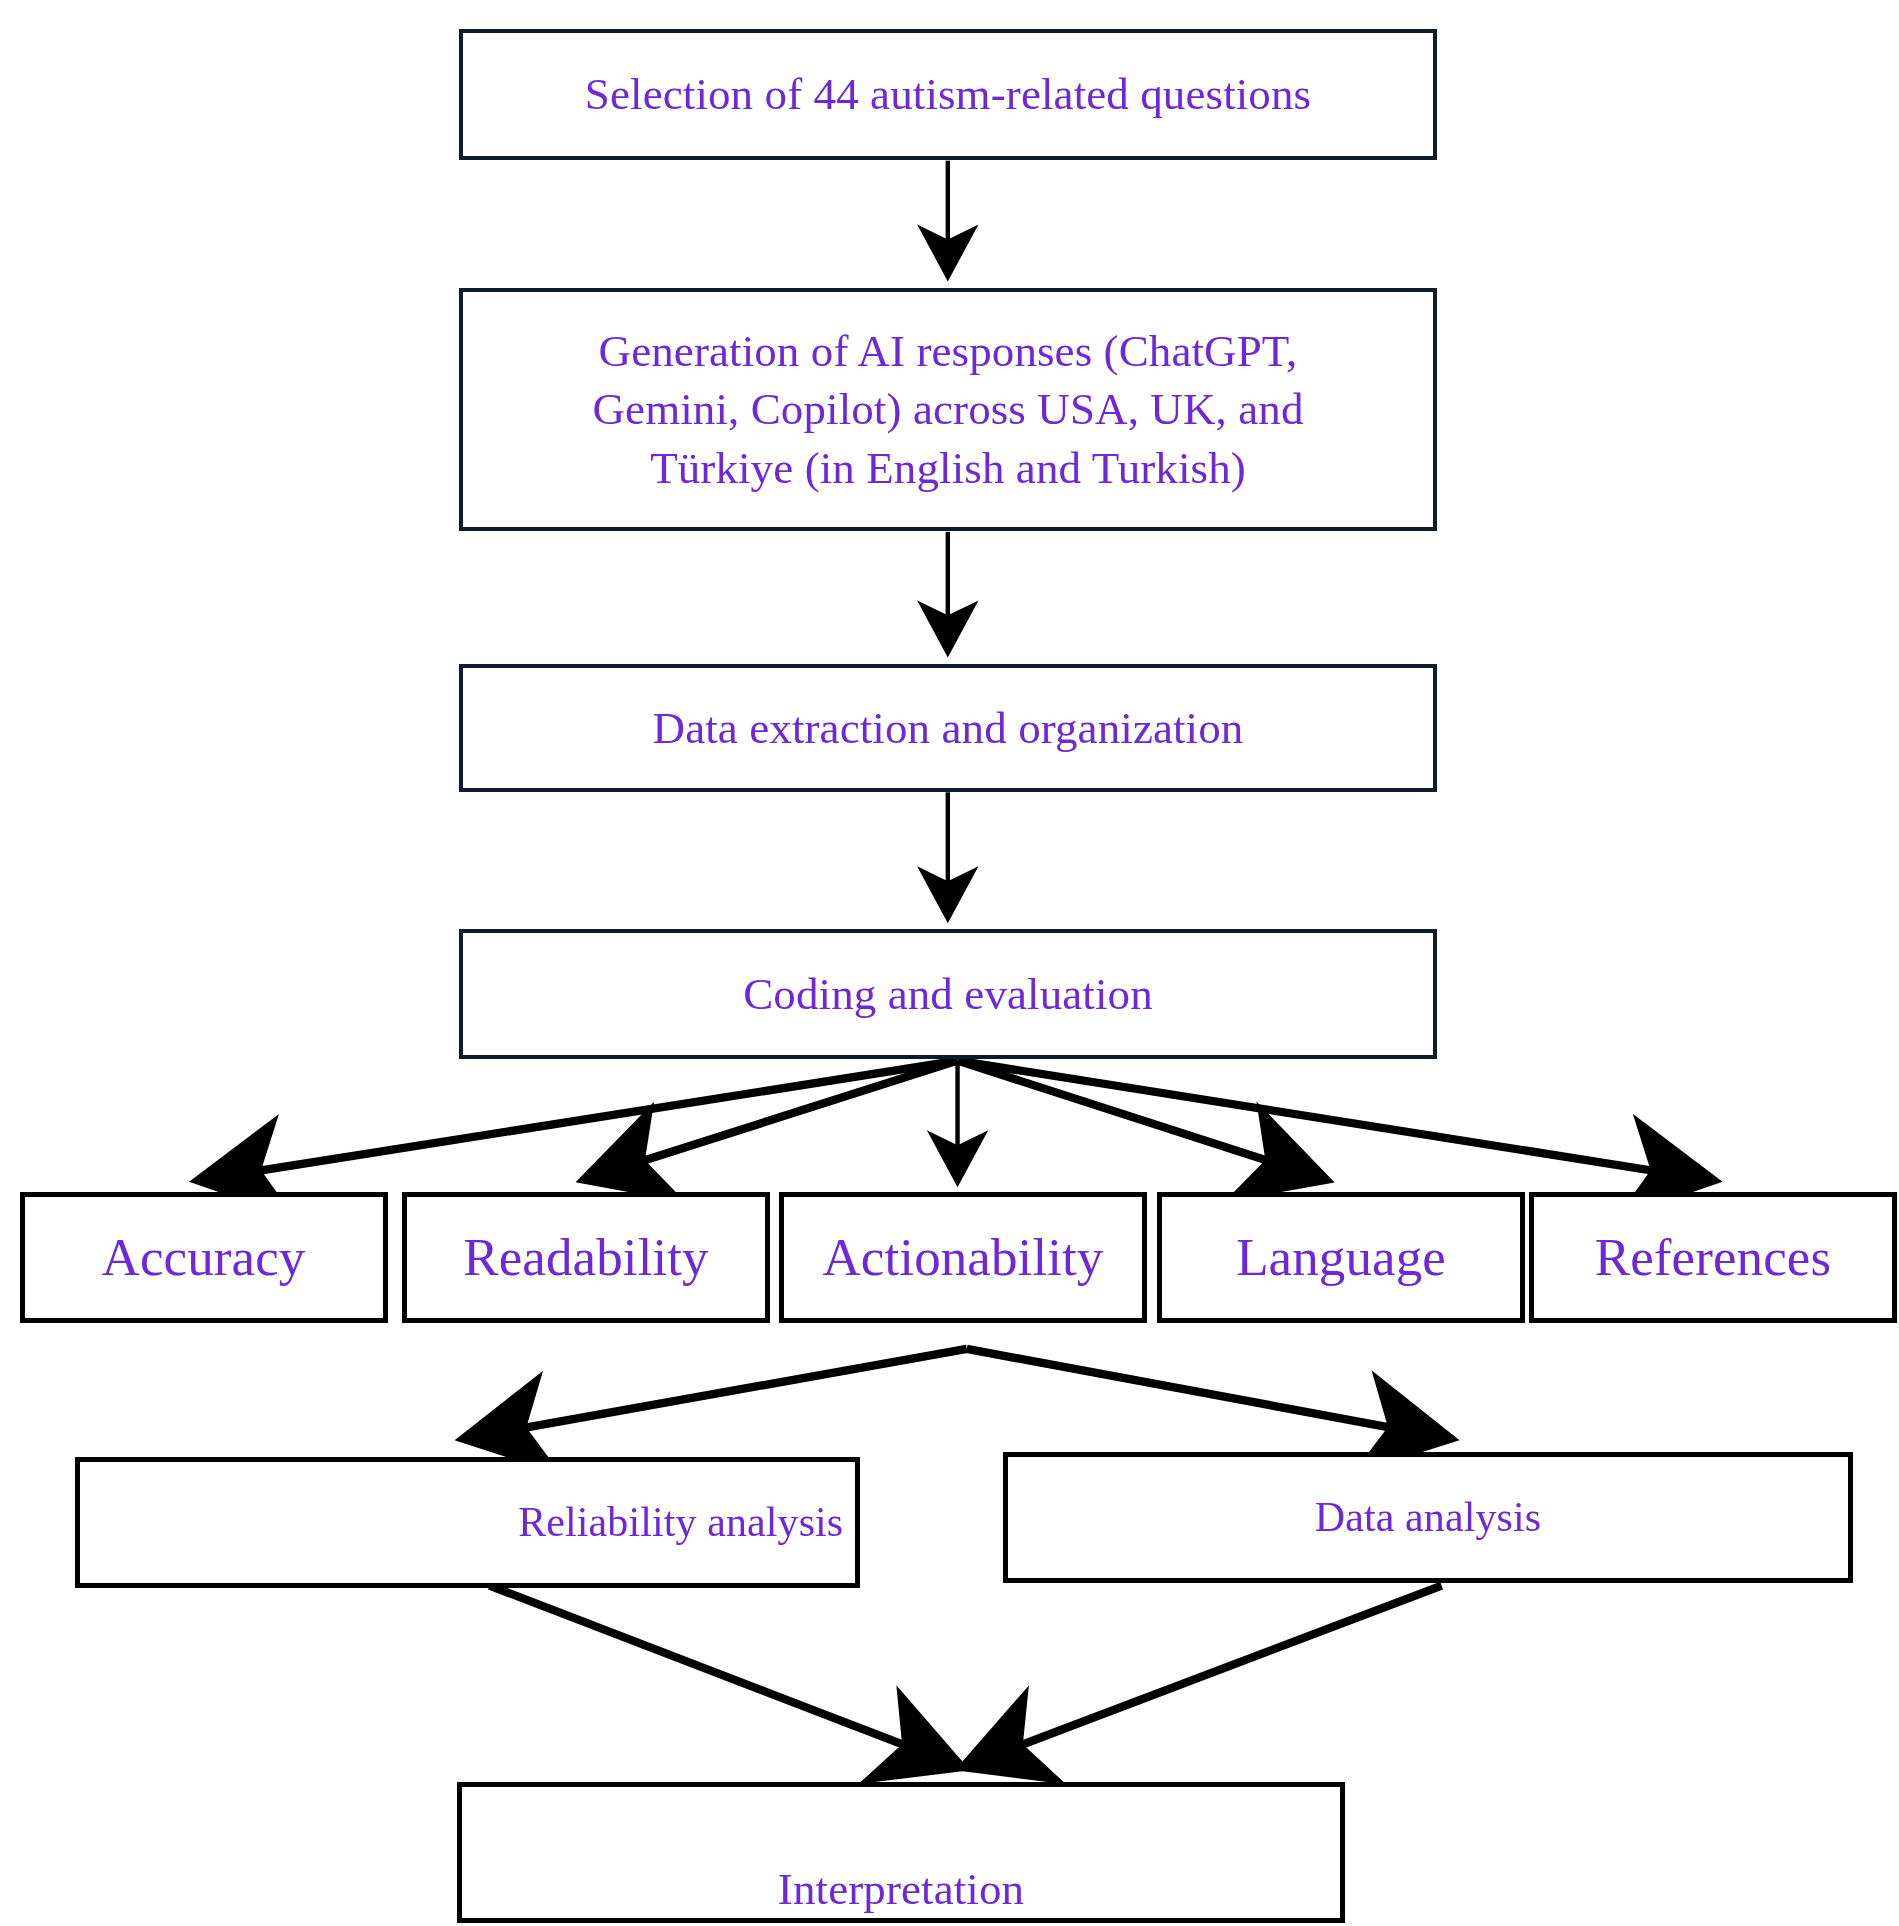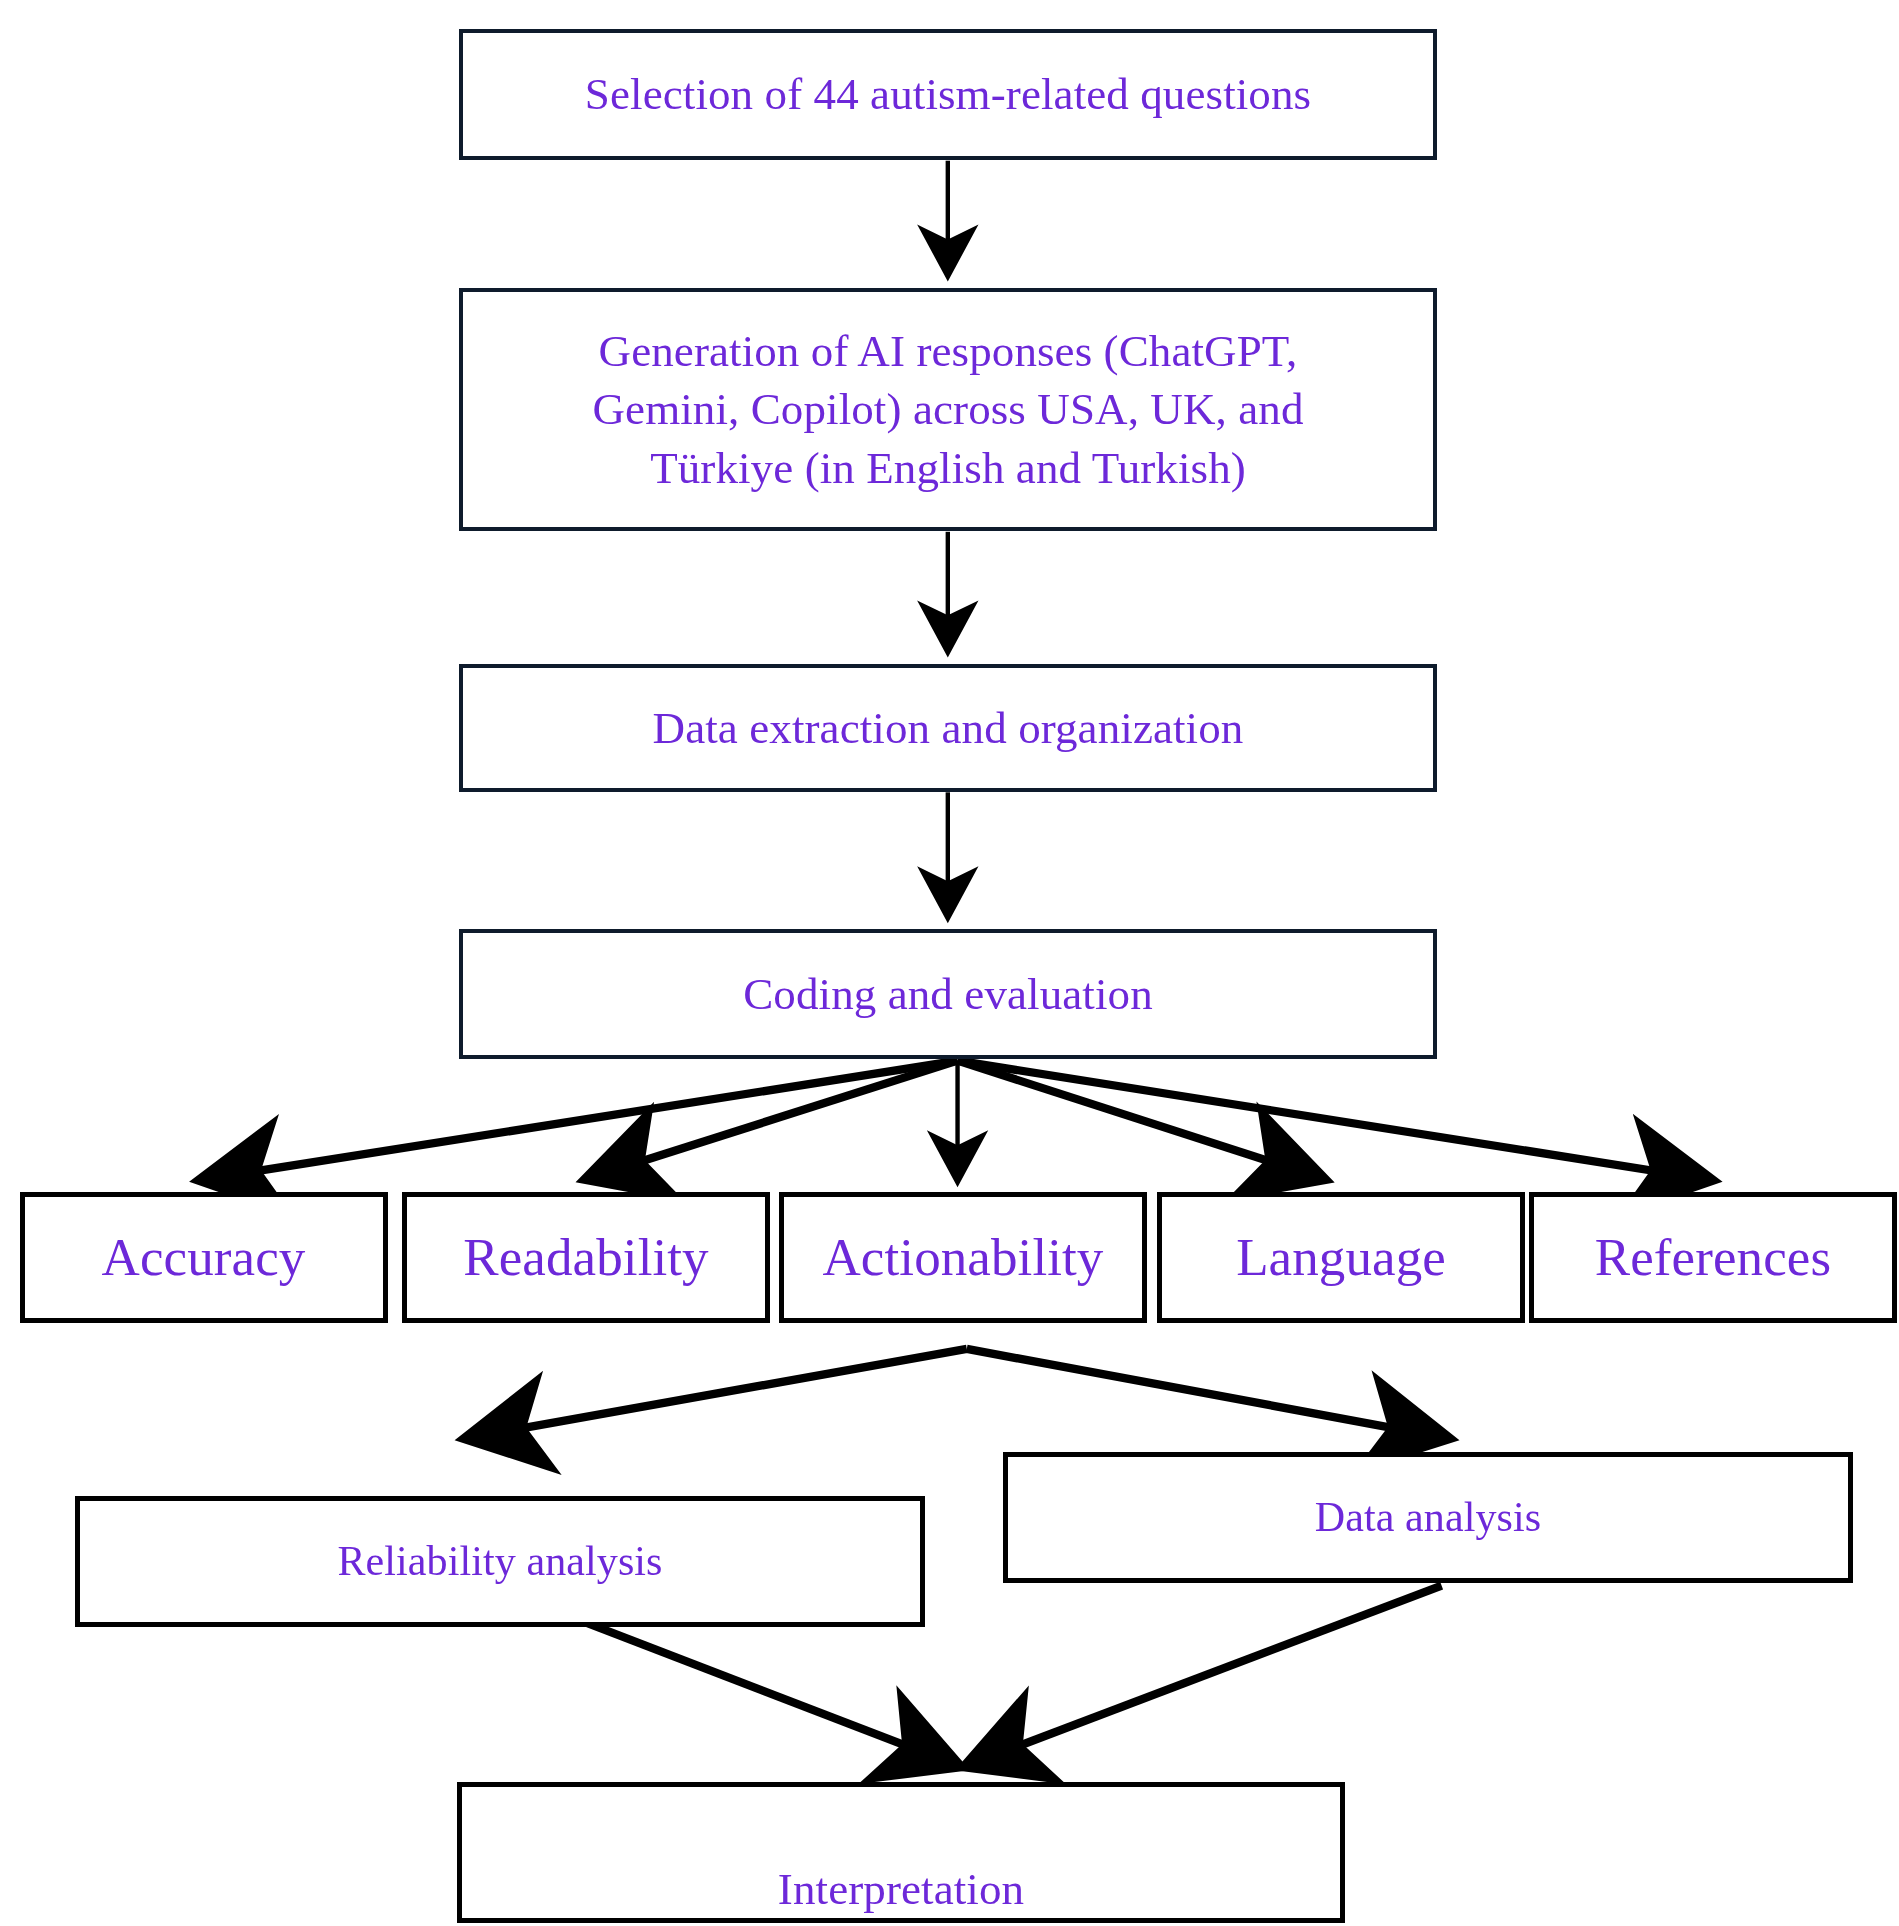--- a/index.html
+++ b/index.html
@@ -143,21 +143,21 @@
   </div>
 
   <div class="node node-black" style="left:1157px; top:1192px; width:368px; height:131px;">
     <span class="node-label fs-mid">Language</span>
   </div>
 
   <div class="node node-black" style="left:1529px; top:1192px; width:368px; height:131px;">
     <span class="node-label fs-mid">References</span>
   </div>
 
-  <div class="node node-black" style="left:75px; top:1496px; width:850px; height:131px;">
+  <div class="node node-black" style="left:75px; top:1457px; width:785px; height:131px;justify-content:flex-end;">
     <span class="node-label fs-small">Reliability analysis</span>
   </div>
 
   <div class="node node-black" style="left:1003px; top:1452px; width:850px; height:131px;">
     <span class="node-label fs-small">Data analysis</span>
   </div>
 
   <div class="node node-black" style="left:457px; top:1782px; width:888px; height:141px;align-items:flex-end;">
     <span class="node-label fs-big">Interpretation</span>
   </div>

